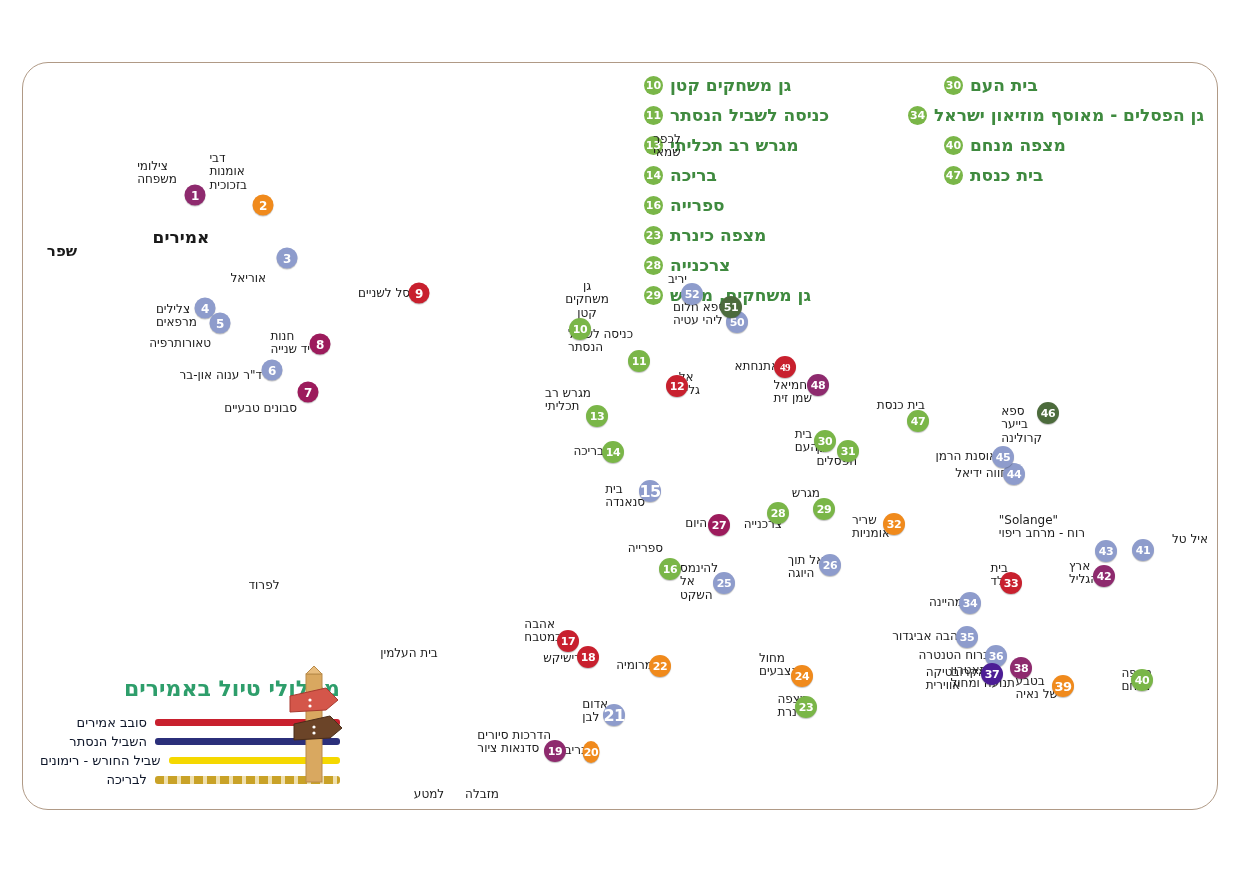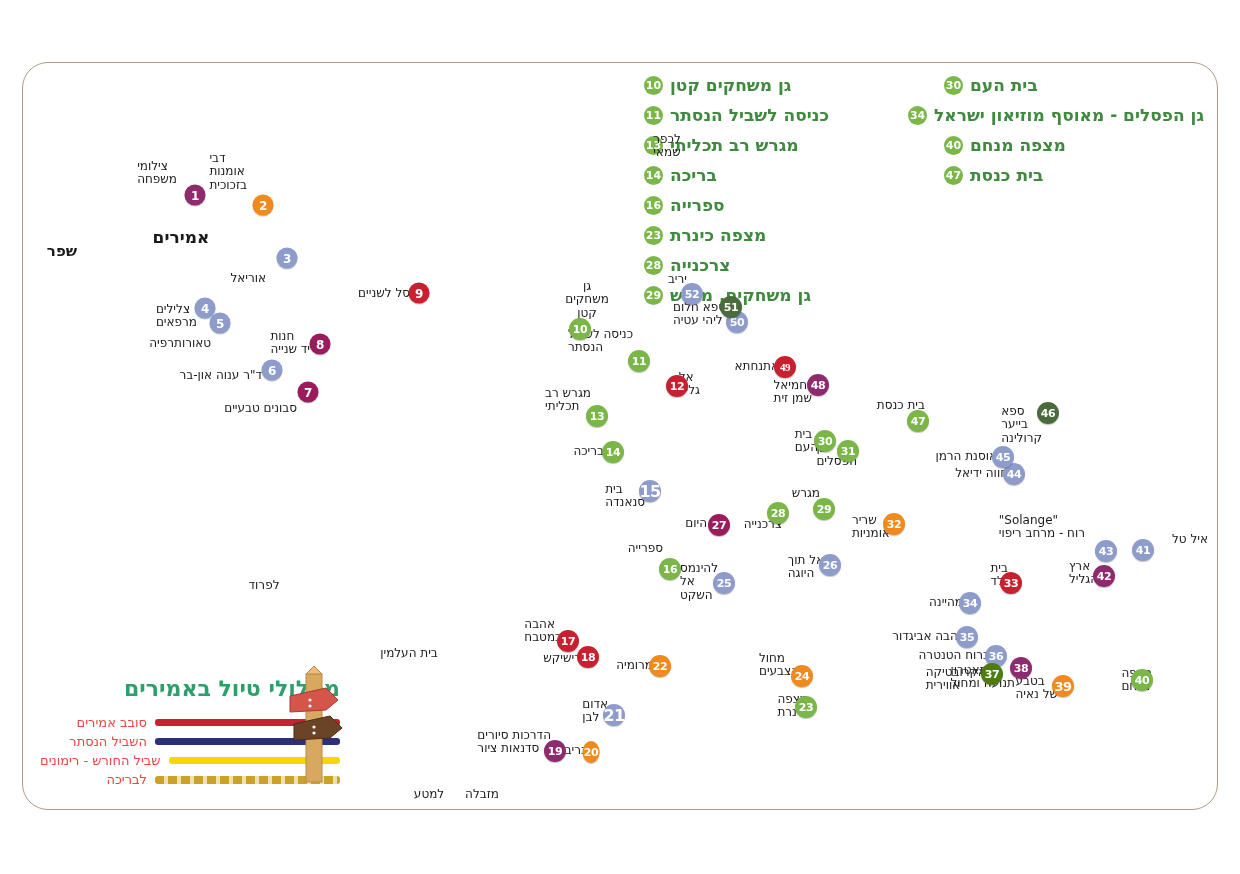--- a/index.html
+++ b/index.html
@@ -28,21 +28,21 @@
   .lg-txt{color:#3f8a3f;font-size:17px;font-weight:bold;margin-left:7px;
           font-family:"DejaVu Sans","Liberation Sans",sans-serif;white-space:nowrap;}
   .lg-num{width:19px;height:19px;border-radius:50%;background:#7ab648;color:#fff;
           font-size:11px;font-weight:bold;display:flex;align-items:center;justify-content:center;}
   
   #key{position:absolute;left:40px;top:676px;width:300px;}
   #key-title{color:#2e9e6b;font-size:22px;font-weight:bold;text-align:right;
              margin-bottom:12px;font-family:"DejaVu Sans","Liberation Sans",sans-serif;}
   .key-row{display:flex;align-items:center;justify-content:flex-start;height:19px;}
   .key-line{width:185px;height:7px;border-radius:3px;margin-left:0;margin-right:0;}
-  .key-lbl{font-size:13px;color:#ef4444;margin-right:8px;white-space:nowrap;
+  .key-lbl{font-size:13px;color:#0f172a;margin-right:8px;white-space:nowrap;
            font-family:"DejaVu Sans","Liberation Sans",sans-serif;}
   .dashed{background:repeating-linear-gradient(90deg,#c9a227 0 9px,#efe0b0 9px 13px);height:8px;}
   
   #signpost{position:absolute;left:280px;top:666px;width:66px;height:118px;}
 </style>
 </head>
 <body>
 
 <div id="page">
 
@@ -608,21 +608,21 @@
       <div class="mk" style="left: 719px; top: 525px; width: 22px; height: 22px; background: rgb(156, 27, 92); font-size: 11px;">27</div>
       <div class="mk" style="left: 778px; top: 513px; width: 22px; height: 22px; background: rgb(122, 182, 72); font-size: 11px;">28</div>
       <div class="mk" style="left: 824px; top: 509px; width: 22px; height: 22px; background: rgb(122, 182, 72); font-size: 11px;">29</div>
       <div class="mk" style="left: 825px; top: 441px; width: 22px; height: 22px; background: rgb(122, 182, 72); font-size: 11px;">30</div>
       <div class="mk" style="left: 848px; top: 451px; width: 22px; height: 22px; background: rgb(122, 182, 72); font-size: 11px;">31</div>
       <div class="mk" style="left: 894px; top: 524px; width: 22px; height: 22px; background: rgb(240, 138, 28); font-size: 11px;">32</div>
       <div class="mk" style="left: 1011px; top: 583px; width: 22px; height: 22px; background: rgb(200, 32, 46); font-size: 11px;">33</div>
       <div class="mk" style="left: 970px; top: 603px; width: 22px; height: 22px; background: rgb(142, 156, 204); font-size: 11px;">34</div>
       <div class="mk" style="left: 967px; top: 637px; width: 22px; height: 22px; background: rgb(142, 156, 204); font-size: 11px;">35</div>
       <div class="mk" style="left: 996px; top: 656px; width: 22px; height: 22px; background: rgb(142, 156, 204); font-size: 11px;">36</div>
-      <div class="mk" style="left: 992px; top: 674px; width: 22px; height: 22px; background: #4d7c0f; font-size: 11px;">37</div>
+      <div class="mk" style="left: 992px; top: 674px; width: 22px; height: 22px; background: #4c1d95; font-size: 11px;">37</div>
       <div class="mk" style="left: 1021px; top: 668px; width: 22px; height: 22px; background: rgb(142, 42, 110); font-size: 11px;">38</div>
       <div class="mk" style="left: 1063px; top: 686px; width: 22px; height: 22px; background: rgb(240, 138, 28); font-size: 13px;">39</div>
       <div class="mk" style="left: 1142px; top: 680px; width: 22px; height: 22px; background: rgb(122, 182, 72); font-size: 11px;">40</div>
       <div class="mk" style="left: 1143px; top: 550px; width: 22px; height: 22px; background: rgb(142, 156, 204); font-size: 11px;">41</div>
       <div class="mk" style="left: 1104px; top: 576px; width: 22px; height: 22px; background: rgb(142, 42, 110); font-size: 11px;">42</div>
       <div class="mk" style="left: 1106px; top: 551px; width: 22px; height: 22px; background: rgb(142, 156, 204); font-size: 11px;">43</div>
       <div class="mk" style="left: 1014px; top: 474px; width: 22px; height: 22px; background: rgb(142, 156, 204); font-size: 11px;">44</div>
       <div class="mk" style="left: 1003px; top: 457px; width: 22px; height: 22px; background: rgb(142, 156, 204); font-size: 11px;">45</div>
       <div class="mk" style="left: 1048px; top: 413px; width: 22px; height: 22px; background: rgb(76, 107, 60); font-size: 11px;">46</div>
       <div class="mk" style="left: 918px; top: 421px; width: 22px; height: 22px; background: rgb(122, 182, 72); font-size: 11px;">47</div>

